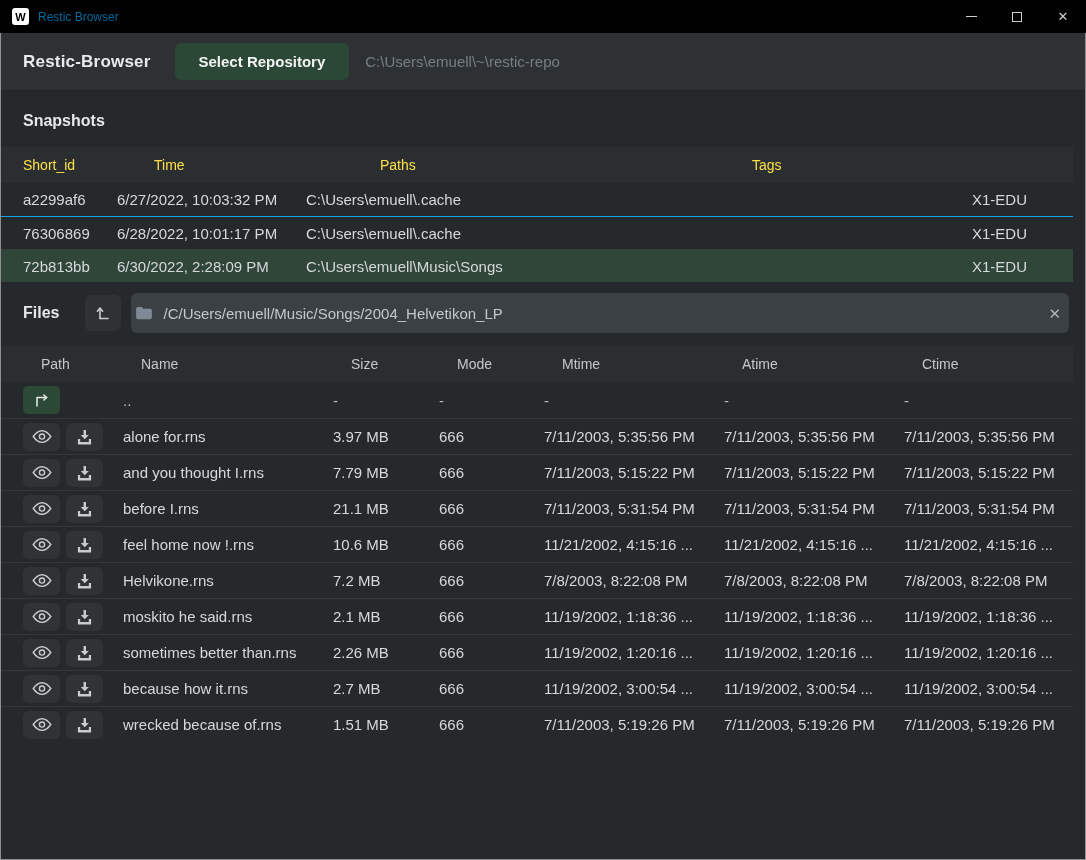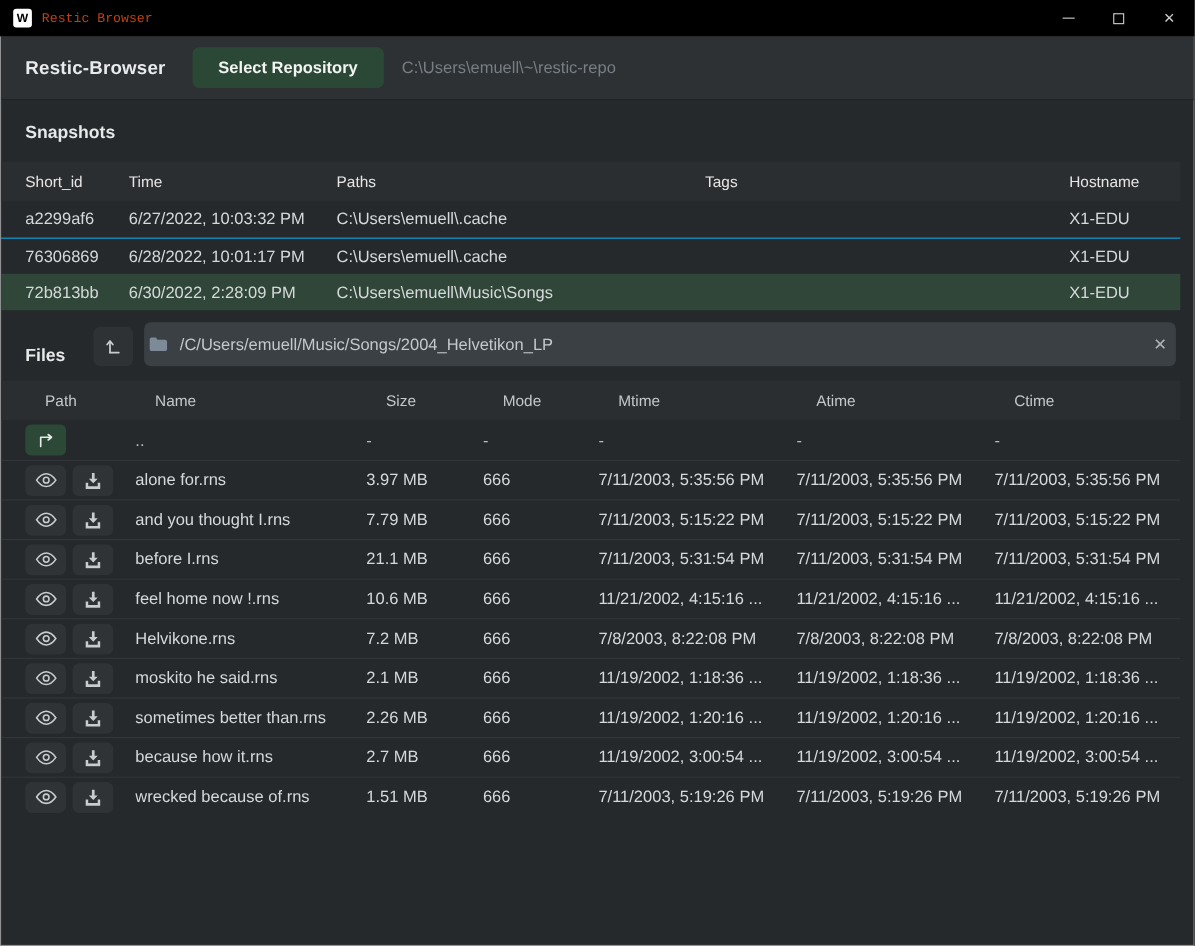--- a/index.html
+++ b/index.html
@@ -22,21 +22,21 @@
     height:33px; background:#000;
     margin:0 -1px; 
     display:flex; align-items:center;
   }
   .titlebar-left { display:flex; align-items:center; gap:9px; padding-left:12px; flex:1; }
   .app-logo {
     width:17px; height:17px; background:#fff; border-radius:3px;
     color:#000; font-weight:bold; font-size:11px;
     display:flex; align-items:center; justify-content:center;
   }
-  .titlebar-title { font-size:12px; color:#c2410c;font-family:Liberation Mono, monospace; }
+  .titlebar-title { font-size:12px; color:#0369a1; }
   .win-controls { display:flex; height:33px; }
   .win-btn { width:46px; height:33px; display:flex; align-items:center; justify-content:center; cursor:default; }
   .glyph-min { width:11px; height:1px; background:#cfcfcf; display:block; }
   .glyph-max { width:10px; height:10px; border:1px solid #cfcfcf; display:block; }
   .glyph-close { color:#cfcfcf; font-size:13px; line-height:1; }
   
   .header {
     height:58px; background:#2d3134; border-bottom:1px solid #202225;
     display:flex; align-items:center; padding-left:22px;
   }
@@ -46,28 +46,28 @@
     font-family:inherit; font-size:15px; font-weight:bold;
     border:none; border-radius:6px; padding:10px 24px; cursor:pointer;
   }
   .repo-path { margin-left:16px; font-size:15px; color:#777e85; }
   
   .section-title { font-size:16px; font-weight:bold; color:#e6e8ea; padding:21px 0 17px 22px; }
   
   .snap-grid { display:grid; grid-template-columns:94px 189px 335px 331px 1fr; align-items:center; }
   .snap-head {
     height:36px; background:#2b2e31; padding-left:22px; margin-right:12px;
-    font-size:14px; color:#e5e5e5;
+    font-size:14px; color:#fde047;gap:37px;
   }
   .snap-rows { margin-right:12px; }
   .snap-row { height:33px; padding-left:22px; font-size:15px; color:#d6d9db; border-top:1px solid #0ea5e9; cursor:pointer; }
   .snap-row:first-child { border-top:none; }
   .snap-row.selected { background:#2f4638; border-top-color:#2f4638; }
   
-  .files-bar { display:flex; align-items:flex-end; margin:11px 16px 0 22px; height:40px; }
+  .files-bar { display:flex; align-items:center; margin:11px 16px 0 22px; height:40px; }
   .files-title { font-size:16px; font-weight:bold; color:#e6e8ea; }
   .levelup-btn {
     width:36px; height:36px; margin-left:26px; flex:0 0 auto;
     background:#2e3235; border:none; border-radius:6px; cursor:pointer;
     display:flex; align-items:center; justify-content:center;
   }
   .path-bar {
     flex:1; height:40px; margin-left:10px; background:#3b4044; border-radius:6px;
     display:flex; align-items:center; padding:0 4px; cursor:text;
   }

